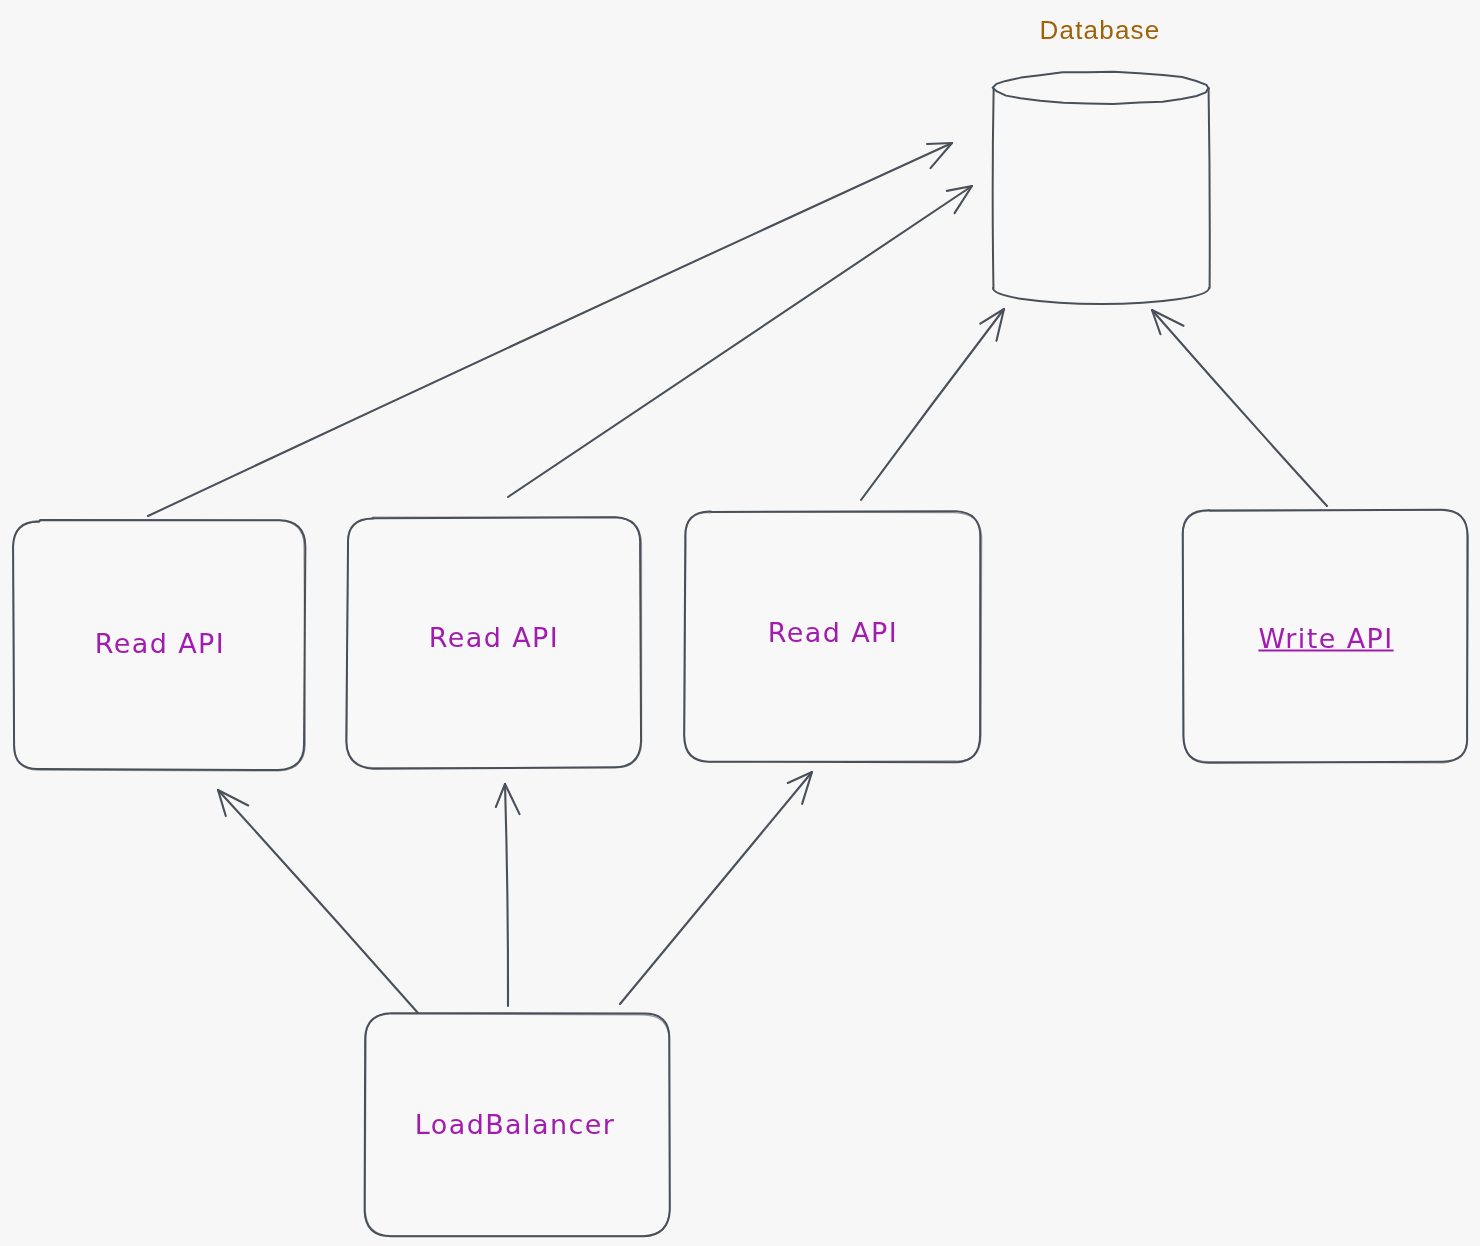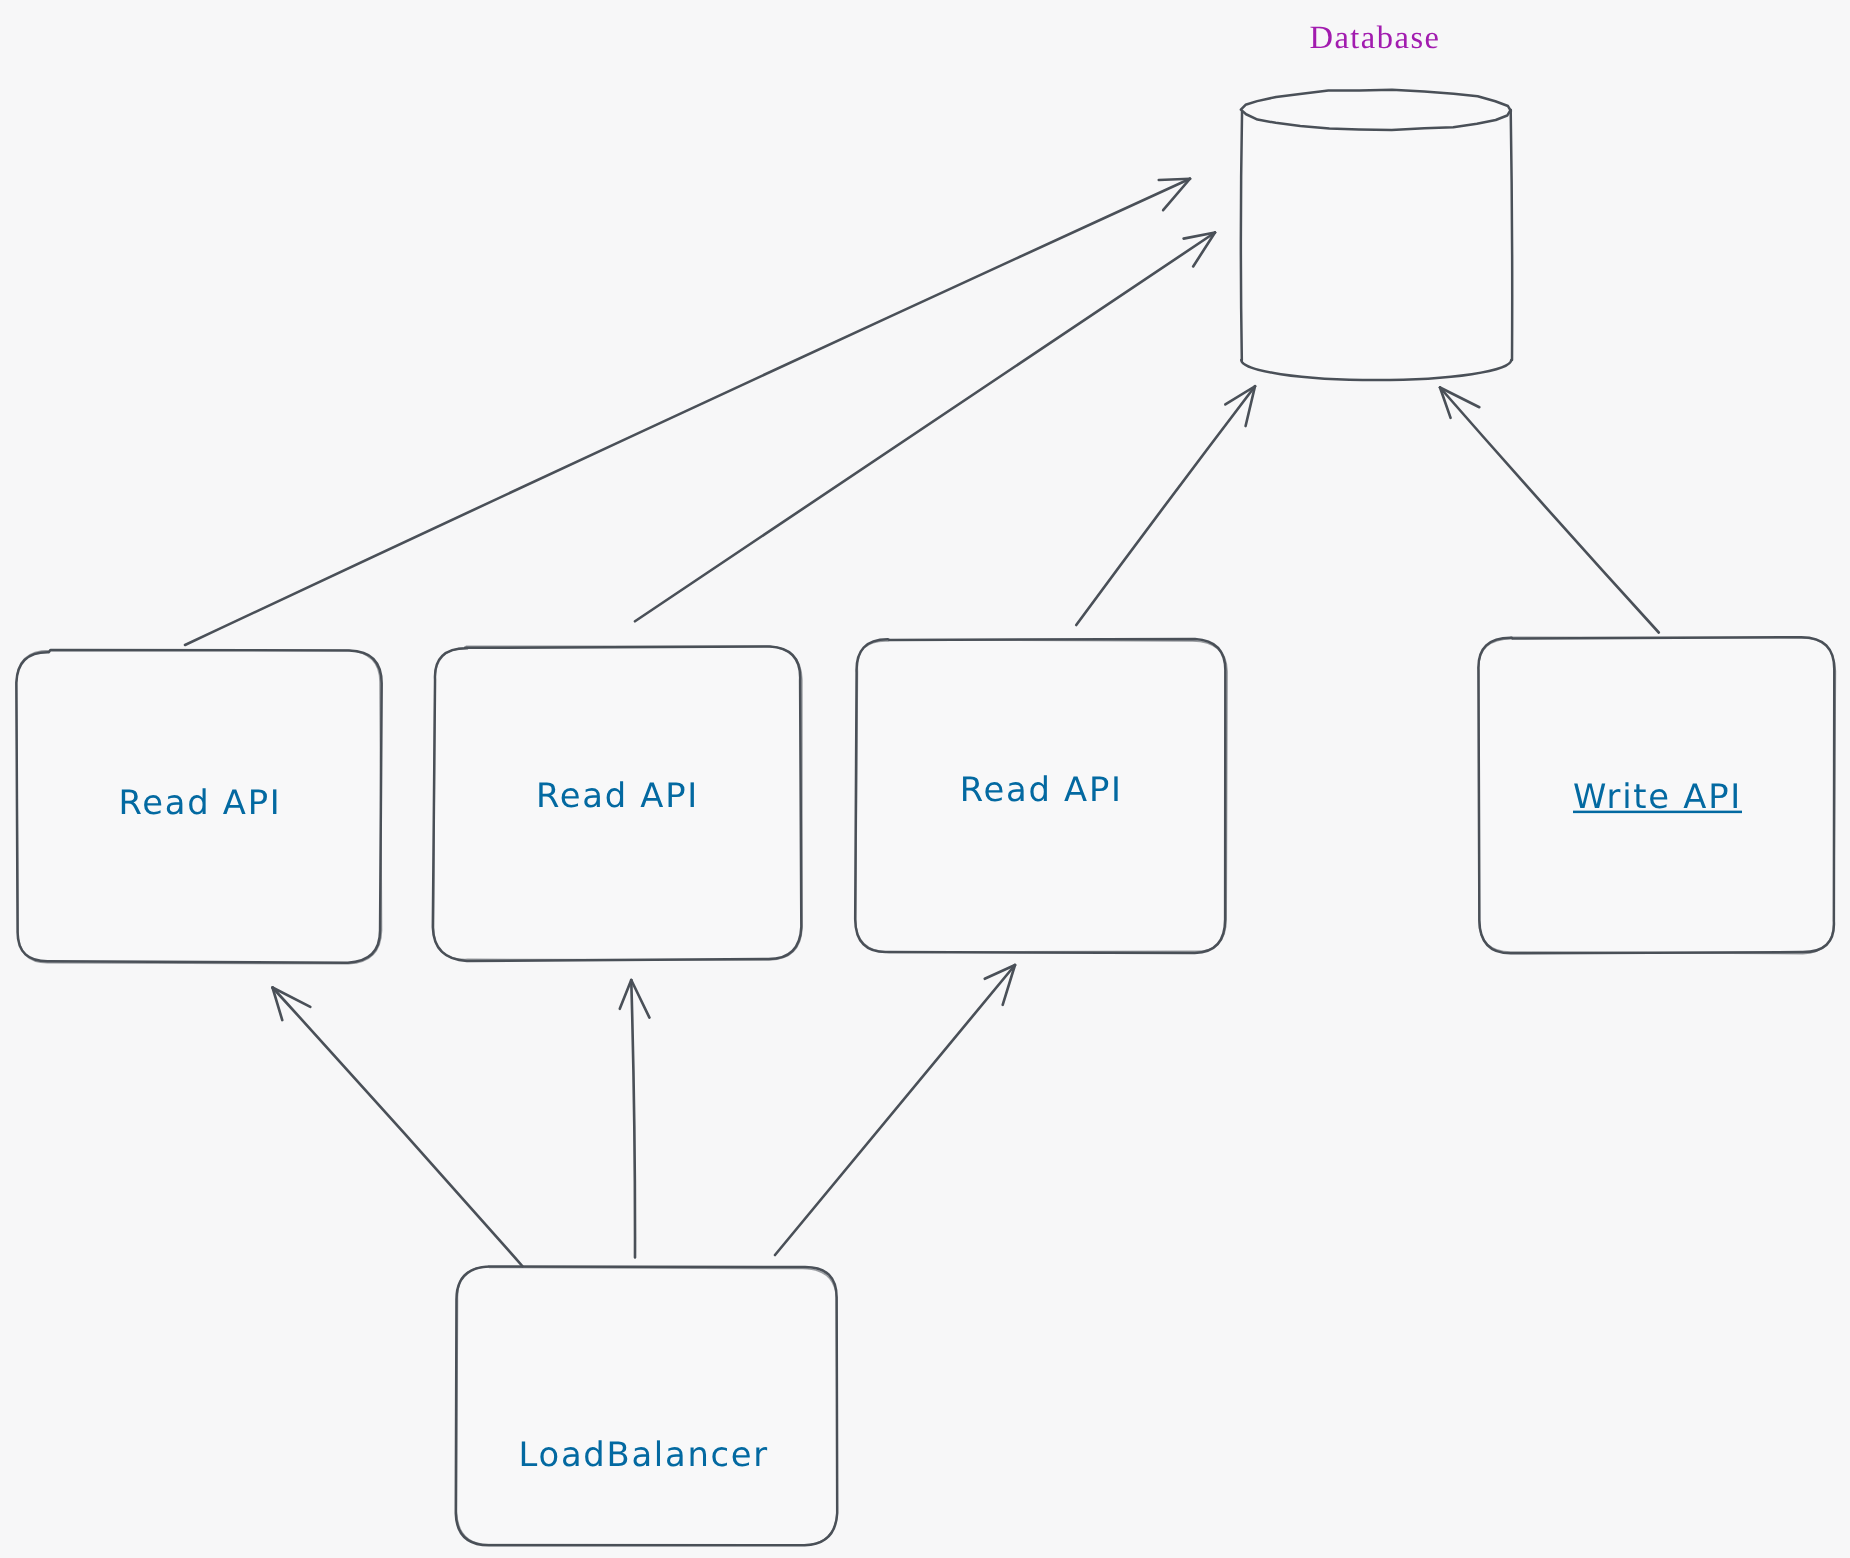--- a/index.html
+++ b/index.html
@@ -22,33 +22,33 @@
   #scene {
     position: absolute;
     inset: 0;
     width: 1480px;
     height: 1246px;
   }
   .node-label {
     position: absolute;
     transform: translate(-50%, -50%);
     white-space: nowrap;
-    color: #0369a1;
+    color: #a21caf;
     font-family: "DejaVu Sans", sans-serif;
     font-size: 27px;
     letter-spacing: 1.4px;
     font-weight: 400;
     pointer-events: none;
   }
   .db-label {
     position: absolute;
     transform: translate(-50%, -50%);
     white-space: nowrap;
-    color: #a21caf;
-    font-family: Liberation Serif, serif;
+    color: #a16207;
+    font-family: Liberation Sans, sans-serif;
     font-size: 26px;
     letter-spacing: 1.2px;
   }
 </style>
 </head>
 <body>
 
 <div id="canvas">
 
   <svg id="scene" viewBox="0 0 1480 1246" xmlns="http://www.w3.org/2000/svg">
@@ -123,17 +123,17 @@
           <path d="M 1208.4983264746227 87.87265432098765 L 1205.7576696427818 92.42937298799735 L 1196.5656293713696 96.03105086243967 L 1181.5377753429455 98.96191726436301 L 1162.6200735797495 101.82761153879781 L 1139.4833771833098 102.54368237953729 L 1113.3687159257368 103.98867120367586 L 1087.1872100001892 103.52127751368957 L 1063.4791331047559 102.7612543959982 L 1040.2370869140777 100.8338529654096 L 1020.5983974965609 98.27781575544668 L 1006.011695731511 95.61710024515573 L 996.8822069004281 91.39668437345689 L 992.6995747599451 87.6829561042524 L 996.4511232241592 83.82931013957466 L 1005.722367885146 80.90765969997462 L 1020.8853933813346 77.60661497157662 L 1039.974480604064 75.19707981922689 L 1062.647171513535 72.3659746849346 L 1087.2278684364032 72.3187087688893 L 1113.6301425375336 71.75090355626928 L 1139.3532262916776 73.28971954090167 L 1162.9477279007372 75.00496733637365 L 1182.1454570987753 76.99000317459446 L 1196.2484002904368 81.01222760120916 L 1206.3723198485432 84.83283551680374 L 1208.7411522633745 88.79531550068587 Z" fill="#f8f8f9" stroke="#4a5058" stroke-width="2" stroke-linecap="round" stroke-linejoin="round"></path>
         </g>
       </g>
   </svg>
 
   <div id="labels-layer">
       <div class="node-label" style="left: 160px; top: 643px;">Read API</div>
       <div class="node-label" style="left: 494px; top: 637px;">Read API</div>
       <div class="node-label" style="left: 833px; top: 632px;">Read API</div>
       <div class="node-label" style="left: 1326px; top: 638px; text-decoration: underline;">Write API</div>
-      <div class="node-label" style="left: 515px; top: 1164px;">LoadBalancer</div>
+      <div class="node-label" style="left: 515px; top: 1124px;">LoadBalancer</div>
       <div class="db-label" style="left: 1100px; top: 30px;">Database</div>
     </div>
 
 </div>
 
 </body></html>

